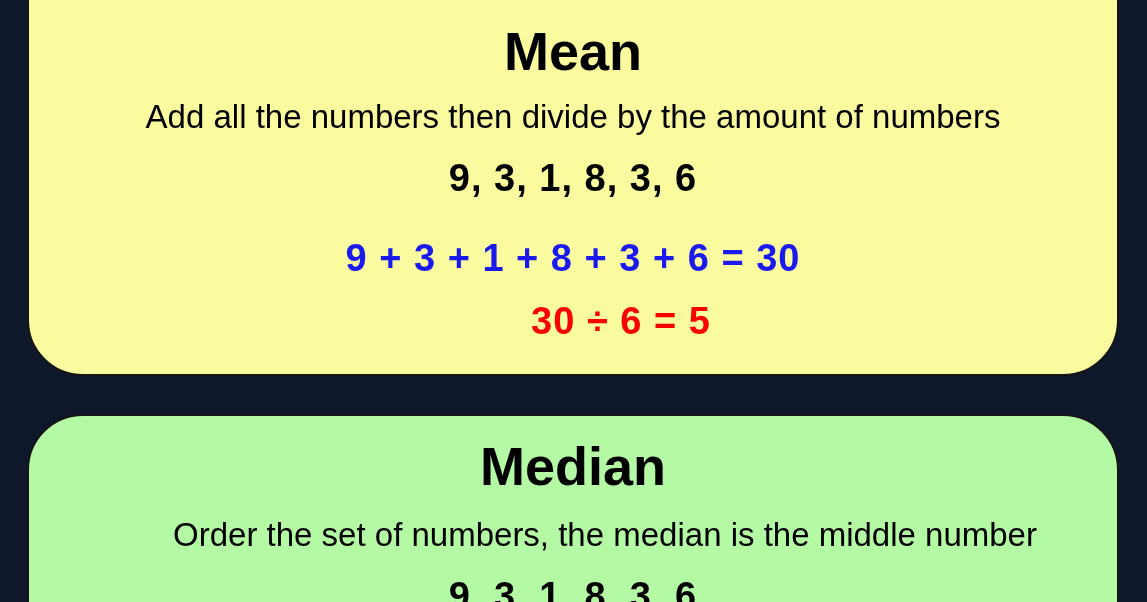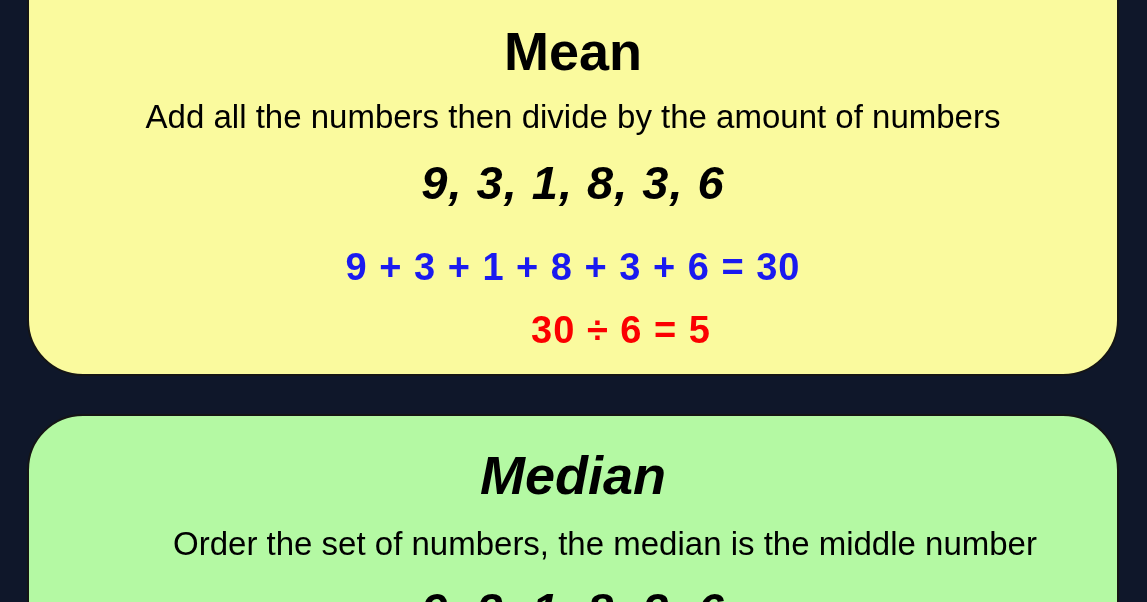--- a/index.html
+++ b/index.html
@@ -69,24 +69,23 @@
   }
 
   .line {
     margin: 0;
     font-weight: bold;
     line-height: 1.0;
     white-space: nowrap;
   }
 
   .dataset-line {
-    font-size: 47px;
+    font-size: 38px;
     color: #000000;
     letter-spacing: 1px;
-    font-style: italic;
   }
 
   .sum-line {
     font-size: 38px;
     color: #1a1aef;
     letter-spacing: 1px;
   }
 
   .divide-line {
     font-size: 38px;
@@ -117,21 +116,21 @@
 
   
   #mean-title-row   { margin-top: 22px; }
   #mean-sub-row     { margin-top: 22px; }
   #mean-set-row     { margin-top: 26px; }
   #mean-sum-row     { margin-top: 42px; }
   #mean-div-row     { margin-top: 25px; padding-left: 48px; }
   #mean-res-row     { margin-top: 26px; }
 
   
-  #median-title-row { margin-top: 32px; font-style: italic; }
+  #median-title-row { margin-top: 23px; }
   #median-sub-row   { margin-top: 25px; margin-left: 32px; }
   #median-set-row   { margin-top: 26px; }
 </style>
 </head>
 <body>
 
 <div id="poster">
 
   <section class="card" id="mean-card">
     <div class="card-body">

